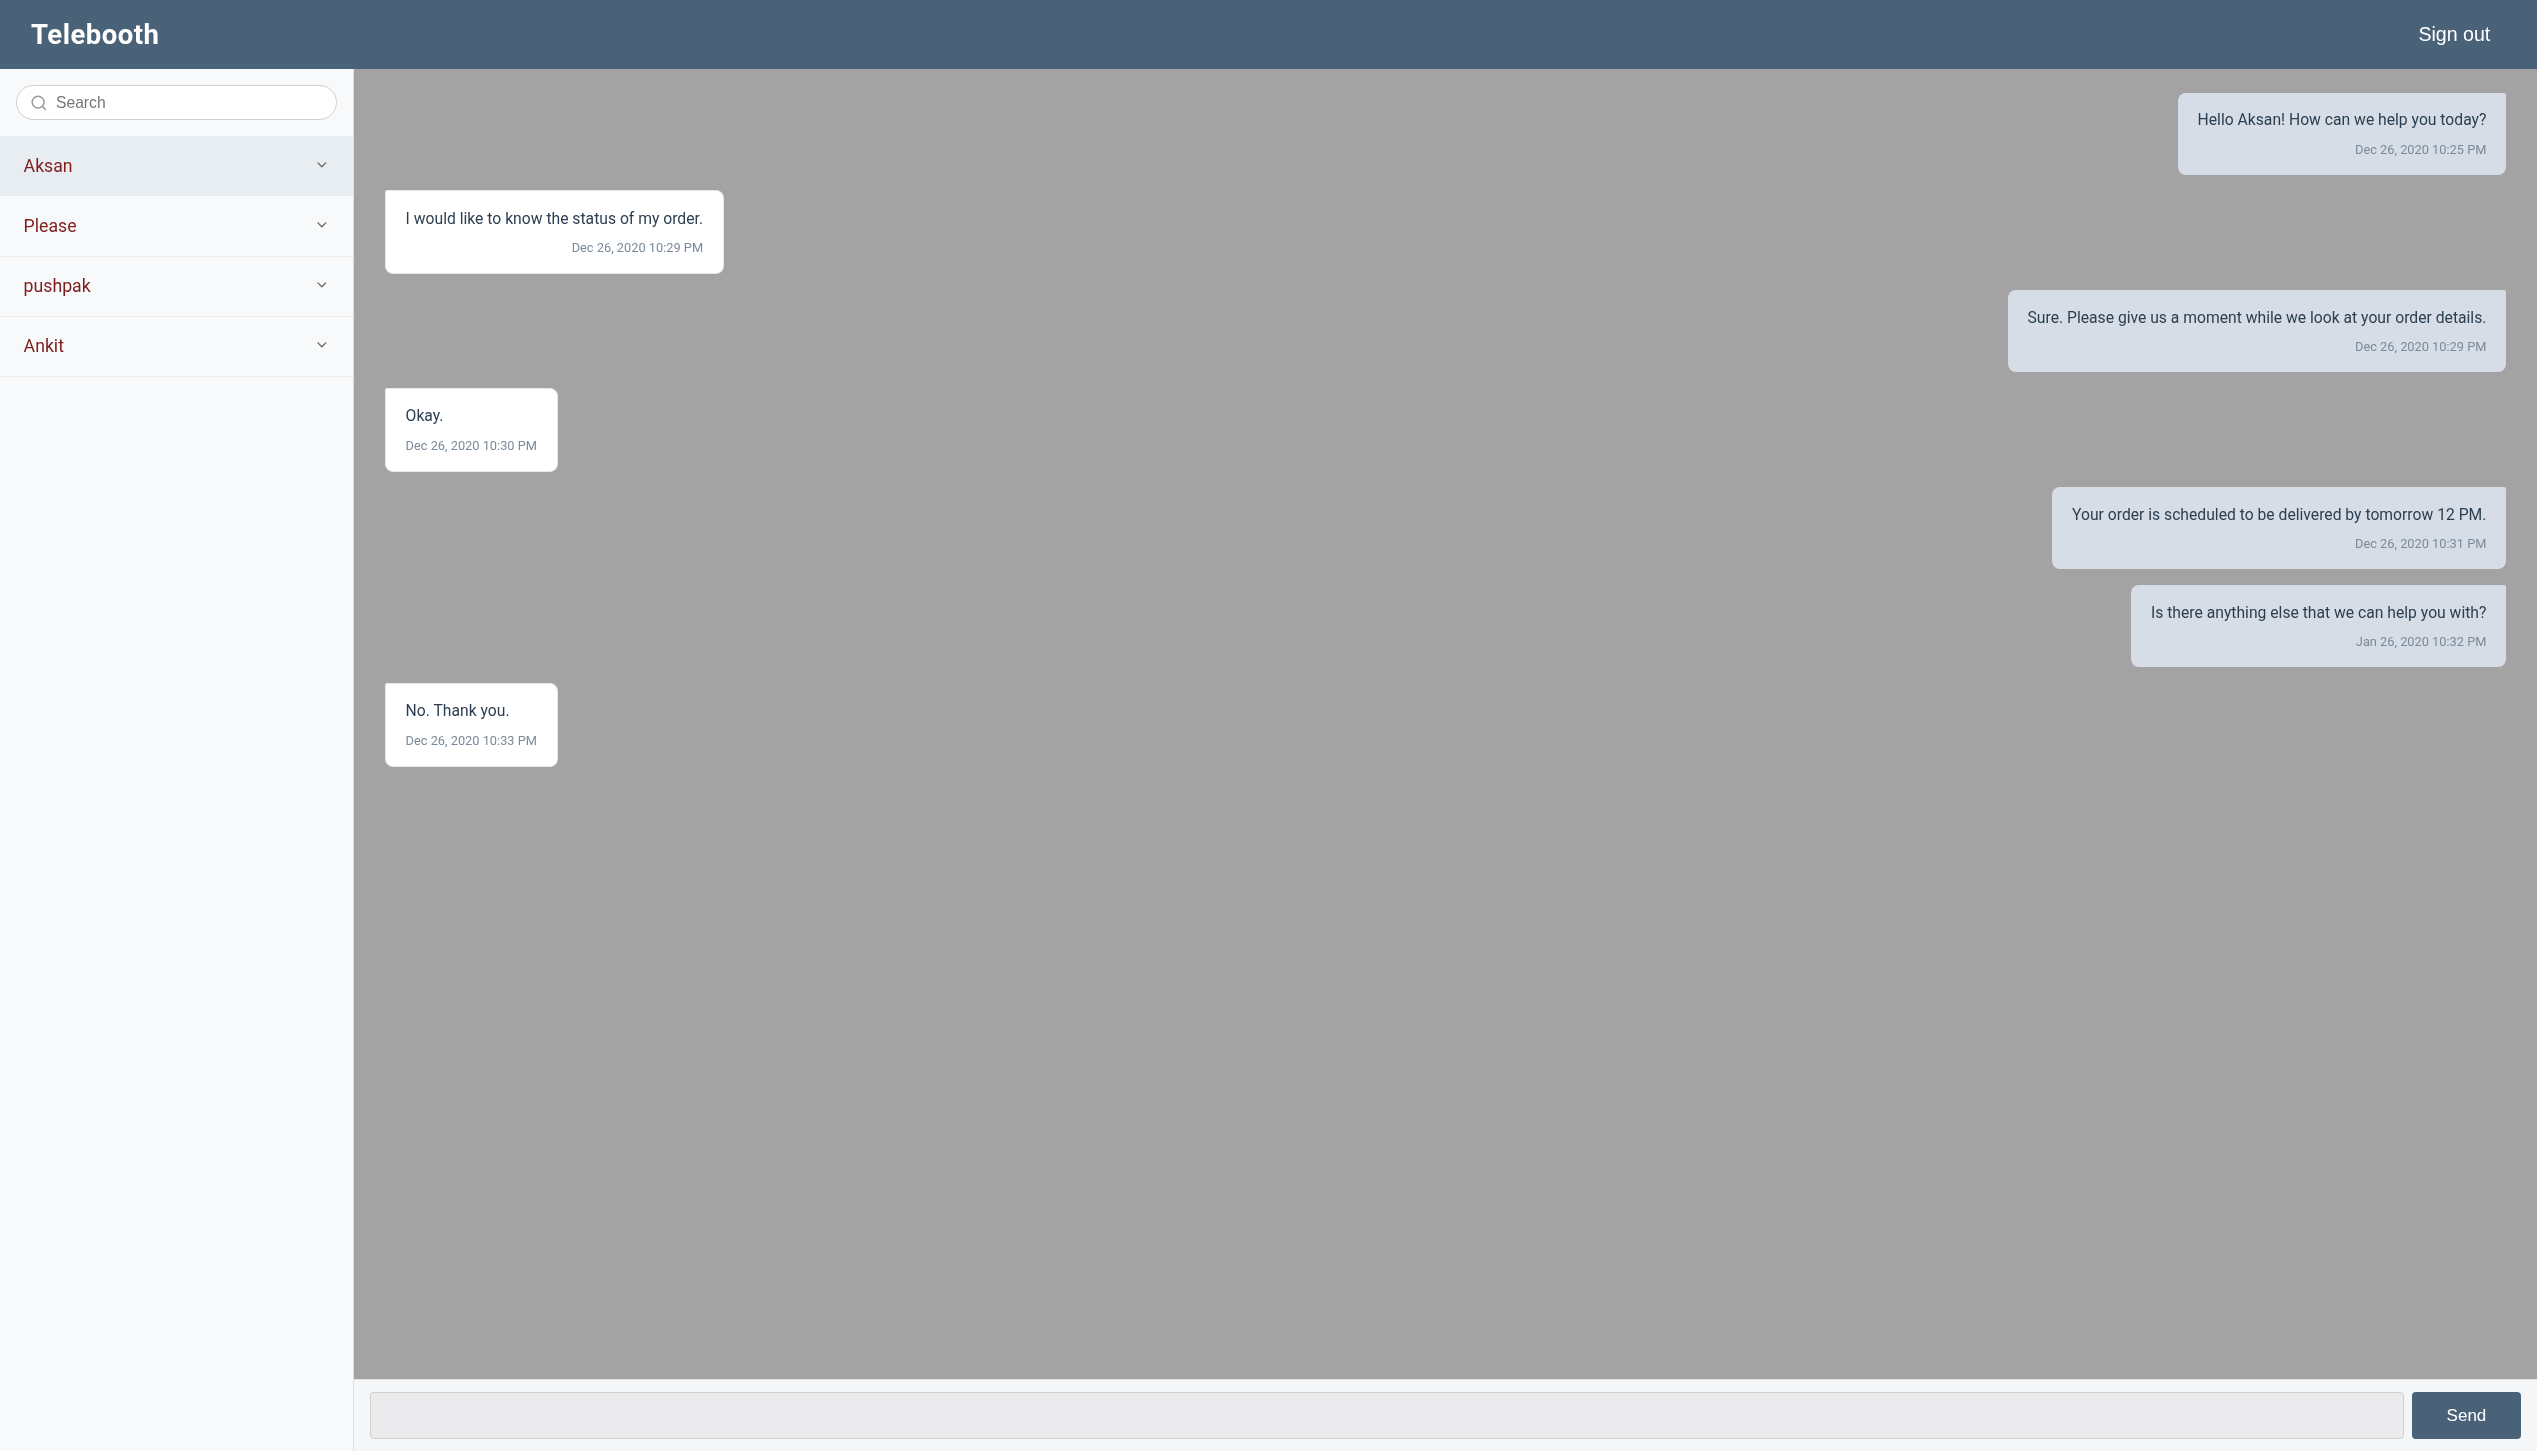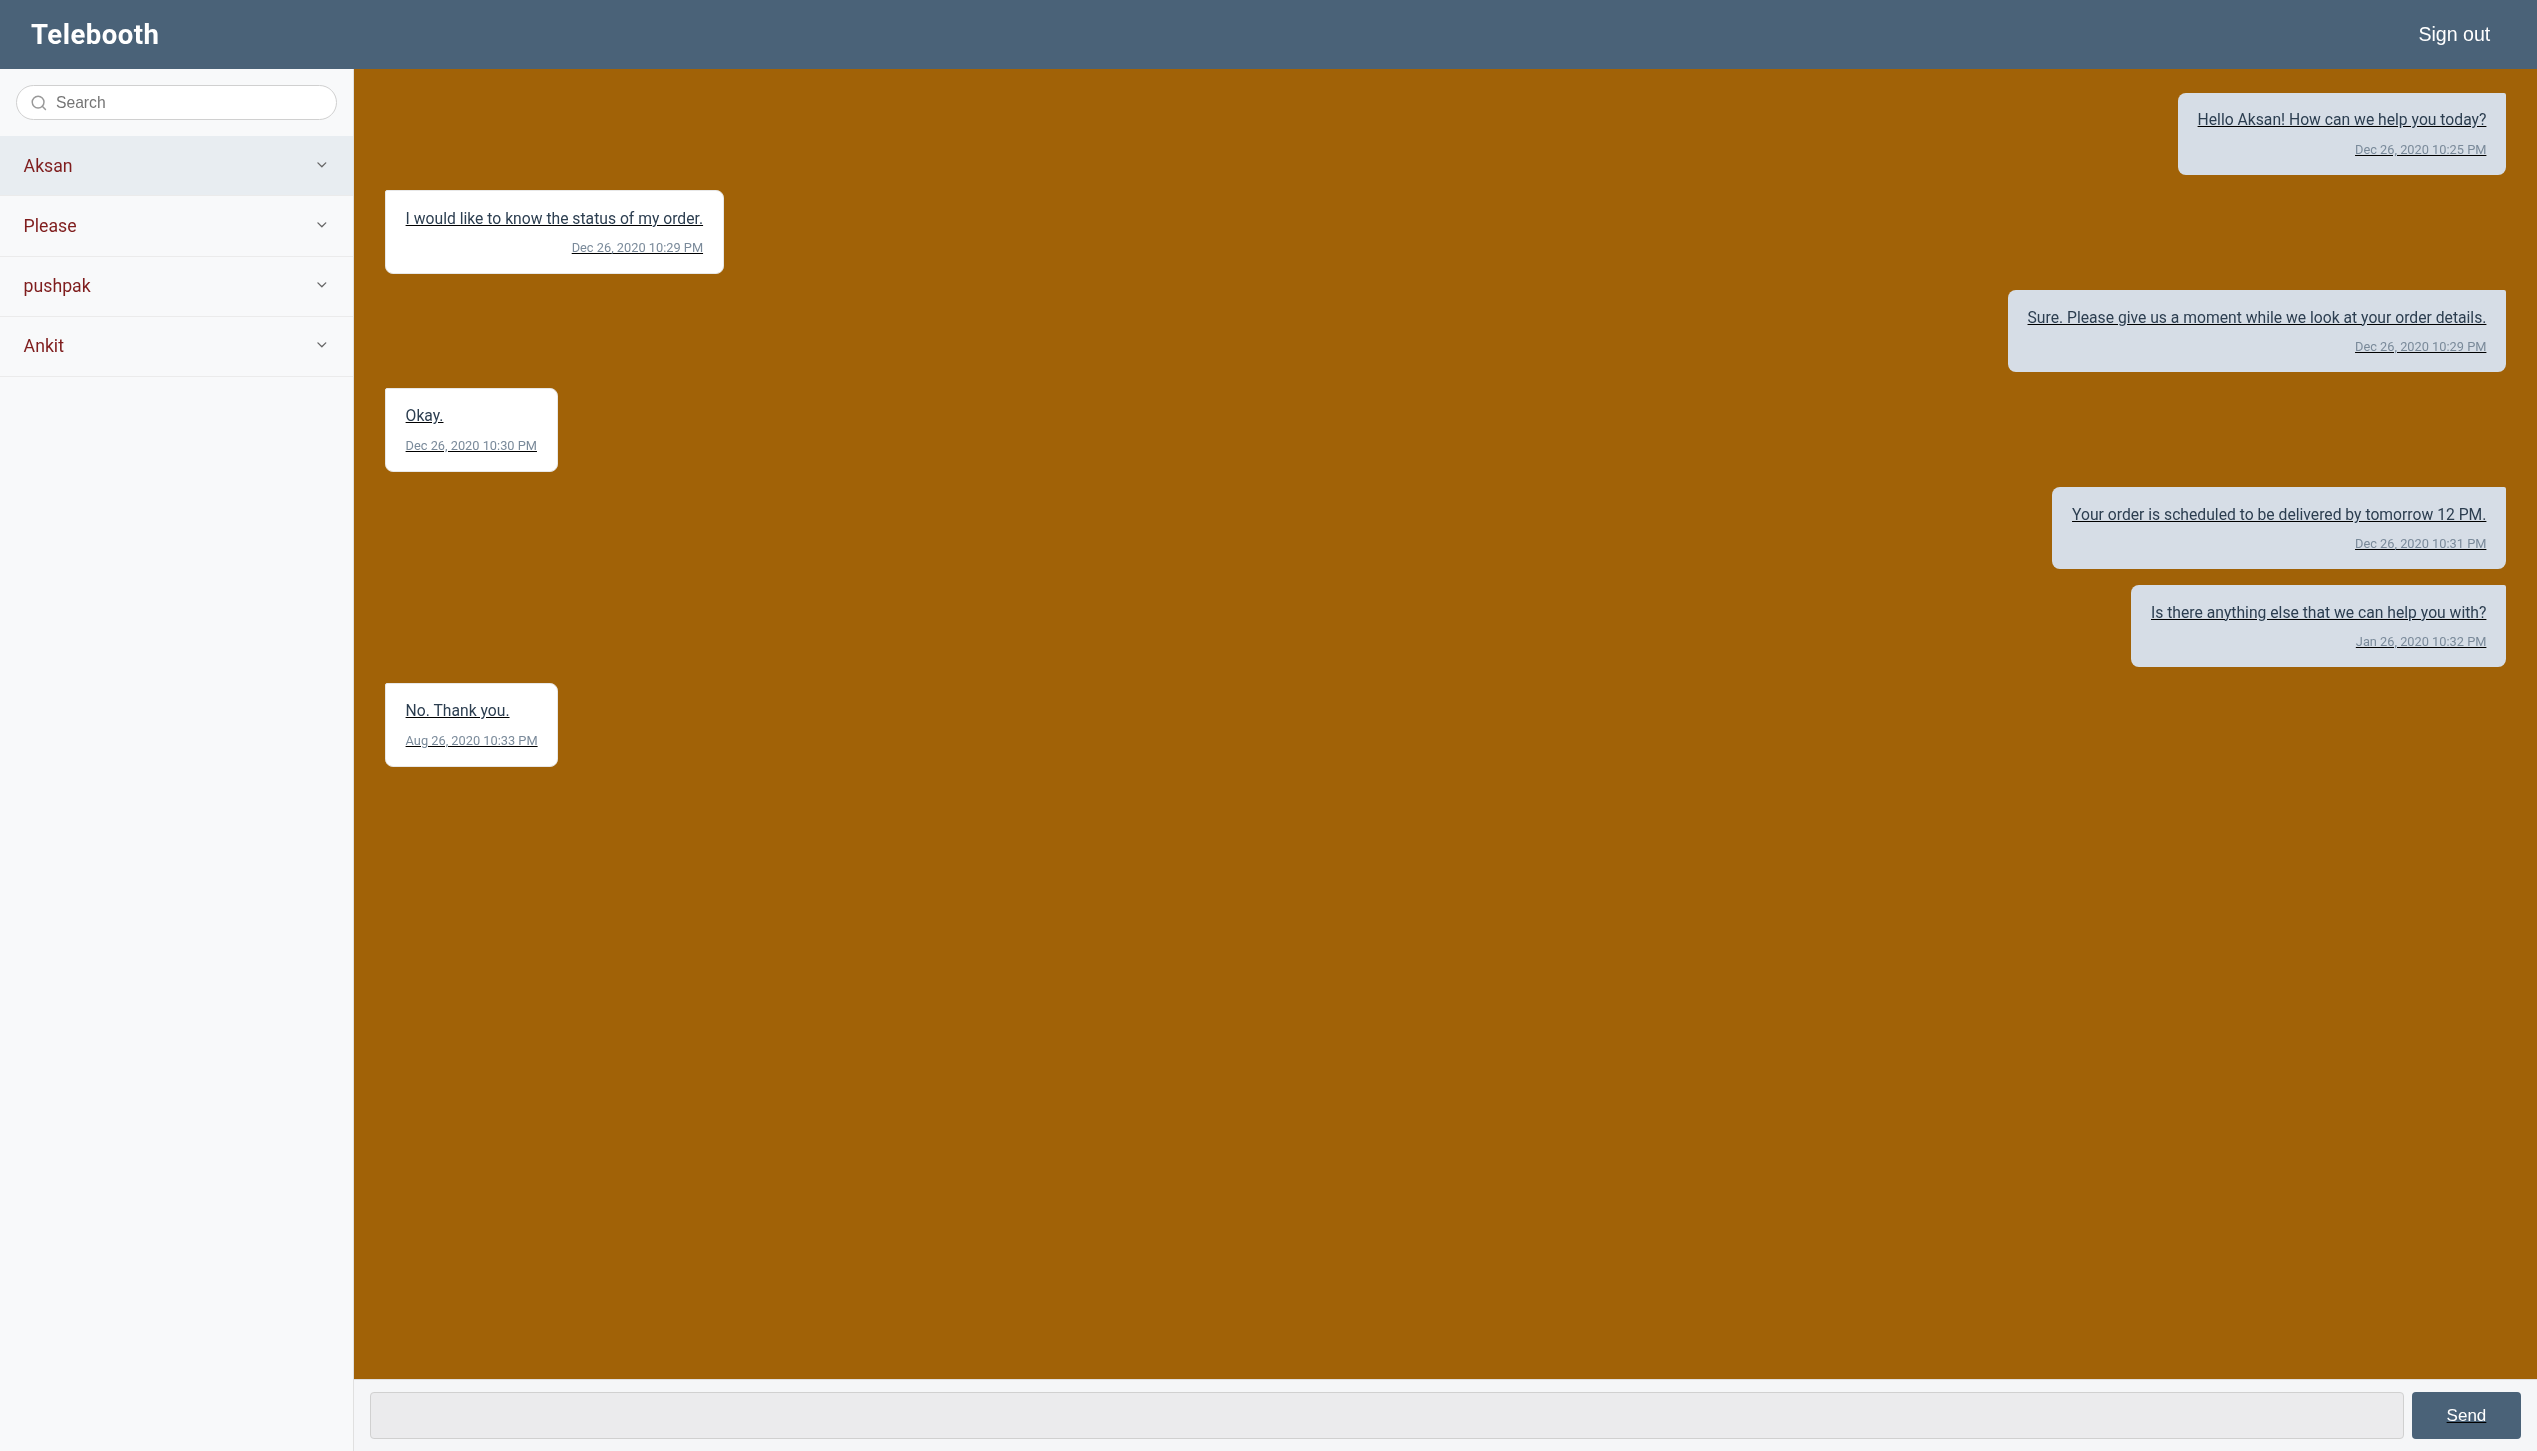--- a/index.html
+++ b/index.html
@@ -118,23 +118,22 @@
     .chevron-icon {
       color: #666;
       font-size: 13.7px;
     }
 
     
     .chat-area {
       flex: 1;
       display: flex;
       flex-direction: column;
-      background: #a16207;
+      background: #a3a3a3;
       overflow: hidden;
-      text-decoration: underline;
     }
 
     .messages-container {
       flex: 1;
       overflow-y: auto;
       padding: 23.6px 31px;
       display: flex;
       flex-direction: column;
       gap: 15.7px;
     }
@@ -305,21 +304,21 @@
         </div>
         <div class="message-row incoming">
           <div class="message-bubble incoming">
       <div class="message-text">Is there anything else that we can help you with?</div>
       <div class="message-time">Jan 26, 2020 10:32 PM</div>
     </div>
         </div>
         <div class="message-row outgoing">
           <div class="message-bubble outgoing">
       <div class="message-text">No. Thank you.</div>
-      <div class="message-time">Aug 26, 2020 10:33 PM</div>
+      <div class="message-time">Dec 26, 2020 10:33 PM</div>
     </div>
         </div>
       </div>
 
     <div class="input-area">
       <input class="message-input" type="text" placeholder="" style="">
       <button class="send-btn">Send</button>
     </div>
   </main>
 </div>

